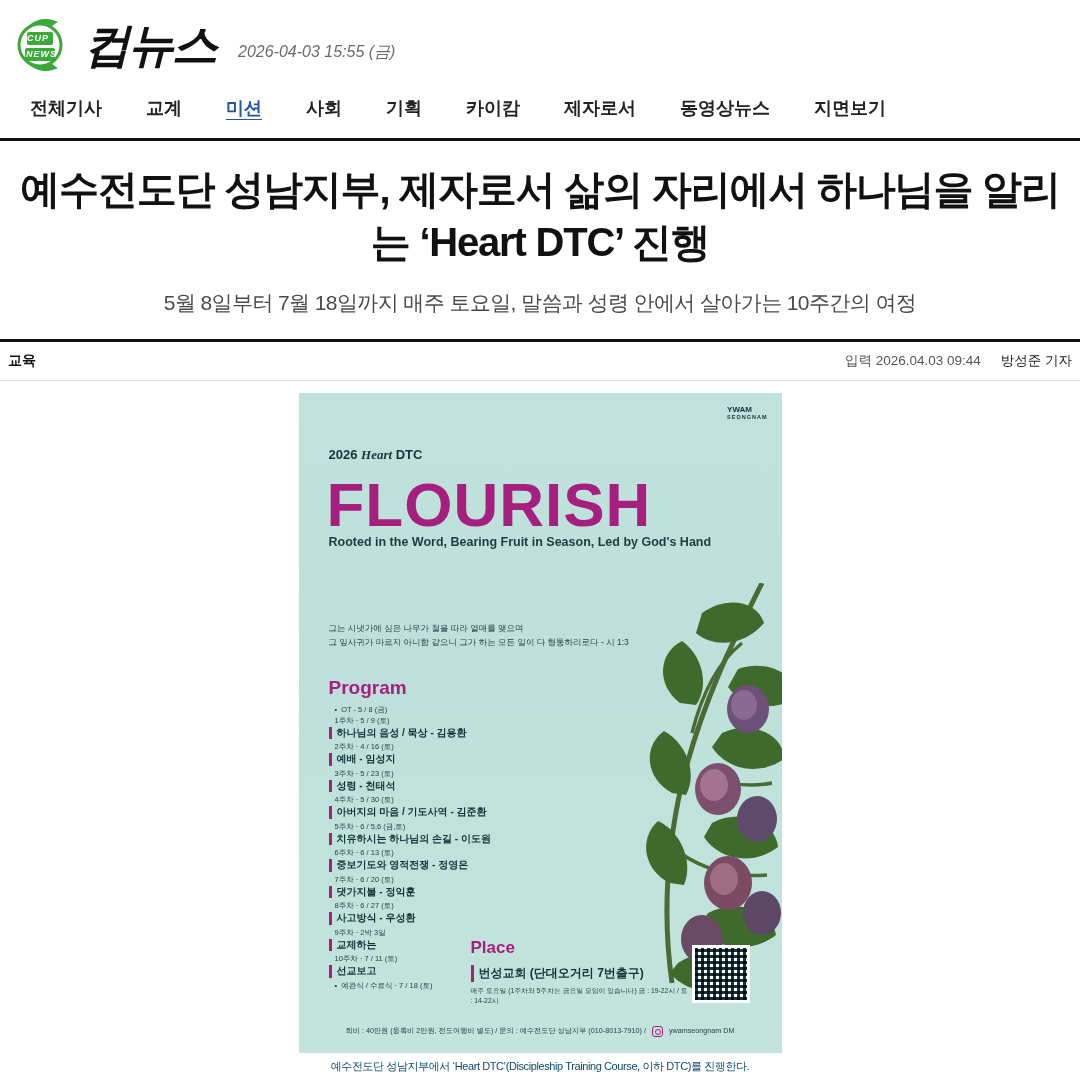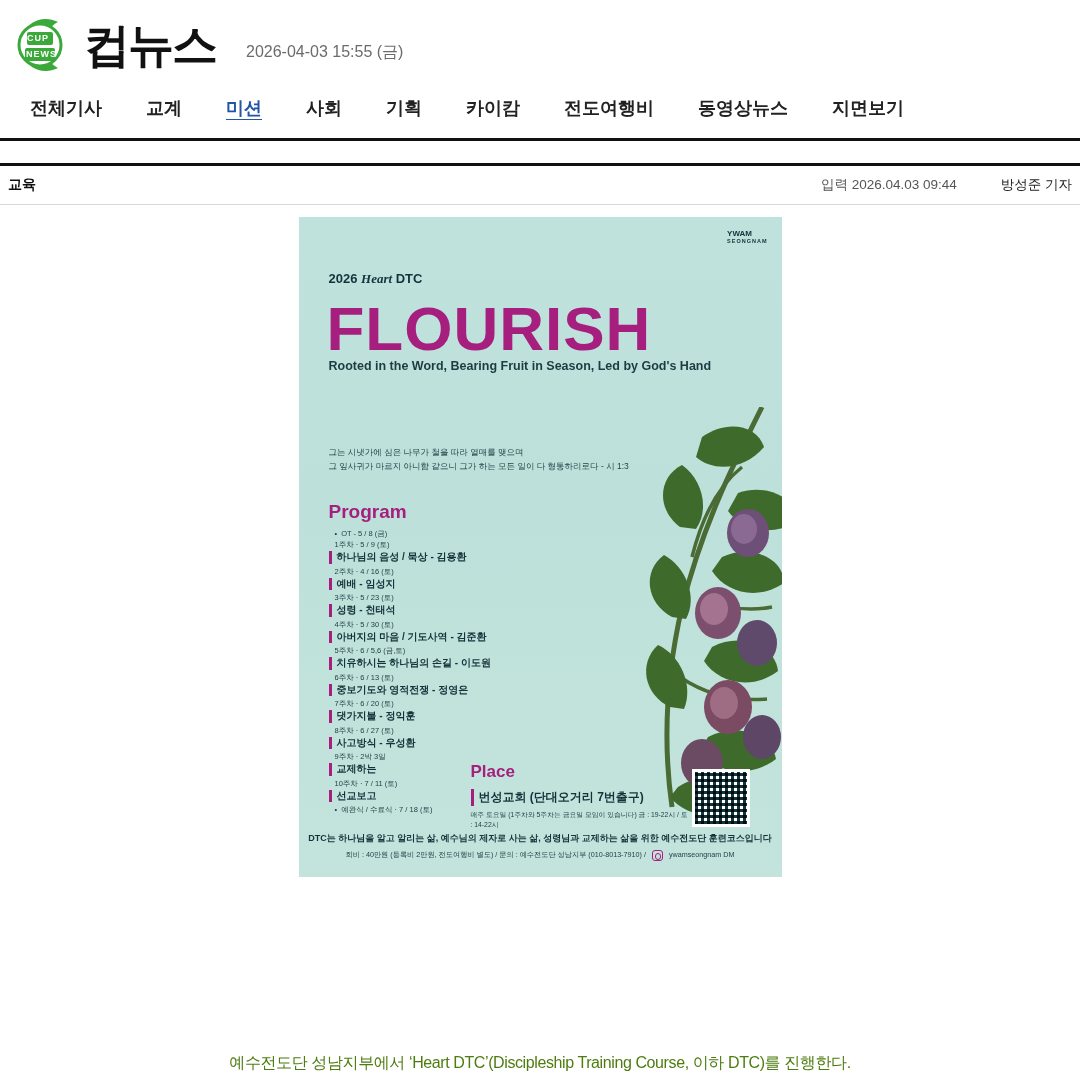--- a/index.html
+++ b/index.html
@@ -10,21 +10,22 @@
     font-family: "Liberation Sans", sans-serif;
     color: #111;
     overflow: hidden;
   }
   .page { width: 1080px; height: 1080px; position: relative; }
 
   
   .masthead {
     display: flex; align-items: center;
     padding: 14px 14px 8px 14px;
-    gap: 22px;
+    gap: 14px;
+    font-style: italic;
   }
   .logo-wrap { display: flex; align-items: center; gap: 6px; }
   .logo-mark { width: 64px; height: 62px; position: relative; }
   .logo-title {
     font-size: 46px; font-weight: bold; letter-spacing: -2px;
     color: #111; line-height: 1;
   }
   .logo-date {
     font-size: 16px; color: #6b6b6b; margin-left: 8px; margin-top: 14px;
   }
@@ -56,21 +57,21 @@
   }
 
   .rule-thick { border-top: 3px solid #111; margin: 22px 0 0 0; }
 
   .byline-row {
     display: flex; align-items: center; justify-content: space-between;
     padding: 10px 8px 10px 8px;
     border-bottom: 1px solid #d8d8d8;
   }
   .byline-cat { font-size: 14px; font-weight: bold; color: #111; }
-  .byline-right { display: flex; gap: 44px; align-items: center; }
+  .byline-right { display: flex; gap: 20px; align-items: center; }
   .byline-meta { font-size: 13.5px; color: #555; }
   .byline-author { font-size: 13.5px; color: #222; }
 
   
   .poster-wrap {
     display: flex; justify-content: center;
     margin-top: 12px;
   }
   .poster {
     width: 483px; height: 660px;
@@ -149,21 +150,21 @@
   .p-foot1 { font-size: 9px; font-weight: bold; color: #13323a; }
   .p-foot2 { font-size: 7.2px; color: #1d3b42; margin-top: 5px; display:flex; gap:6px; align-items:flex-start; justify-content:center; }
   .ig { display:inline-block; width: 11px; height: 11px; border: 1.6px solid #a61f7e; border-radius: 3px; position: relative; }
   .ig::after { content:""; position:absolute; left:2.4px; top:2.4px; width:4.2px; height:4.2px; border:1.4px solid #a61f7e; border-radius:50%; }
 
   
   .branch { position: absolute; right: -10px; top: 190px; width: 240px; height: 420px; }
 
   .caption {
     position: absolute; left: 0; right: 0; bottom: 6px;
-    text-align: center; font-size: 16px; color: #4d7c0f;
+    text-align: center; font-size: 11px; color: #0c4a6e;
     letter-spacing: -0.4px;
   }
 </style>
 </head>
 <body>
 
 <div class="page">
 
   <div class="masthead">
     <div class="logo-wrap">
@@ -183,25 +184,29 @@
     <div class="logo-date">2026-04-03 15:55 (금)</div>
   </div>
 
   <div class="nav">
     <div class="nav-item">전체기사</div>
     <div class="nav-item">교계</div>
     <div class="nav-item active">미션</div>
     <div class="nav-item">사회</div>
     <div class="nav-item">기획</div>
     <div class="nav-item">카이캄</div>
-    <div class="nav-item">전도여행비</div>
+    <div class="nav-item">제자로서</div>
     <div class="nav-item">동영상뉴스</div>
     <div class="nav-item">지면보기</div>
   </div>
 
+  <div class="headline-area">
+    <h1 class="headline">예수전도단 성남지부, 제자로서 삶의 자리에서 하나님을 알리는 ‘Heart DTC’ 진행</h1>
+    <div class="subhead">5월 8일부터 7월 18일까지 매주 토요일, 말씀과 성령 안에서 살아가는 10주간의 여정</div>
+  </div>
 
   <div class="rule-thick"></div>
 
   <div class="byline-row">
     <div class="byline-cat">교육</div>
     <div class="byline-right">
       <div class="byline-meta">입력 2026.04.03 09:44</div>
       <div class="byline-author">방성준 기자</div>
     </div>
   </div>
@@ -294,21 +299,20 @@
       <div class="p-place">
         <div class="pl-main">번성교회 (단대오거리 7번출구)</div>
         <div class="pl-sub">매주 토요일 (1주차와 5주차는 금요일 모임이 있습니다) 금 : 19-22시 / 토 : 14-22시</div>
       </div>
 
       <div class="qr">
         <div class="qr-inner"></div>
       </div>
 
       <div class="p-footer">
-        <div class="p-foot1">DTC는 하나님을 알고 알리는 삶, 예수님의 제자로 사는 삶, 성령님과 교제하는 삶을 위한 예수전도단 훈련코스입니다</div>
         <div class="p-foot2">
           <span>회비 : 40만원 (등록비 2만원, 전도여행비 별도)  /  문의 : 예수전도단 성남지부 (010-8013-7910)  /</span>
           <span class="ig"></span>
           <span>ywamseongnam DM</span>
         </div>
       </div>
     </div>
   </div>
 
   <div class="caption">예수전도단 성남지부에서 ‘Heart DTC’(Discipleship Training Course, 이하 DTC)를 진행한다.</div>

